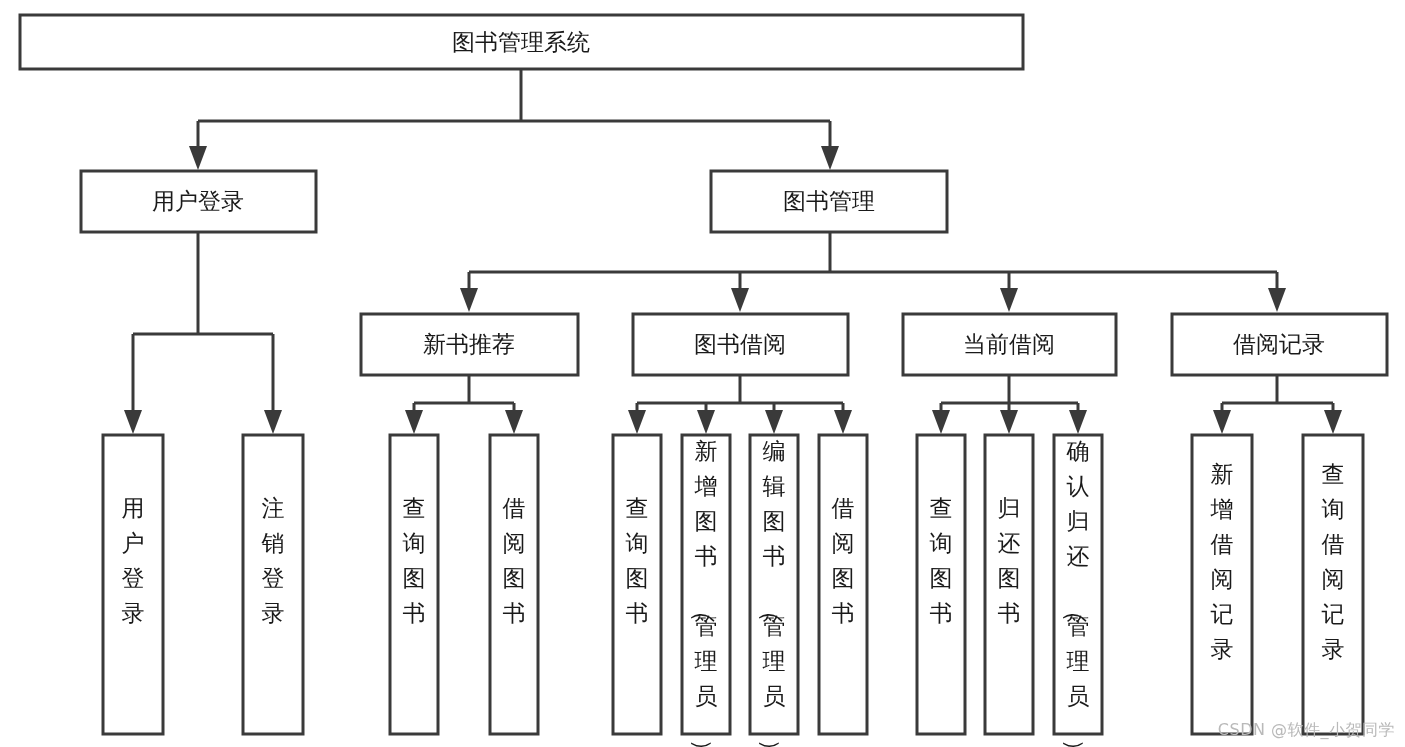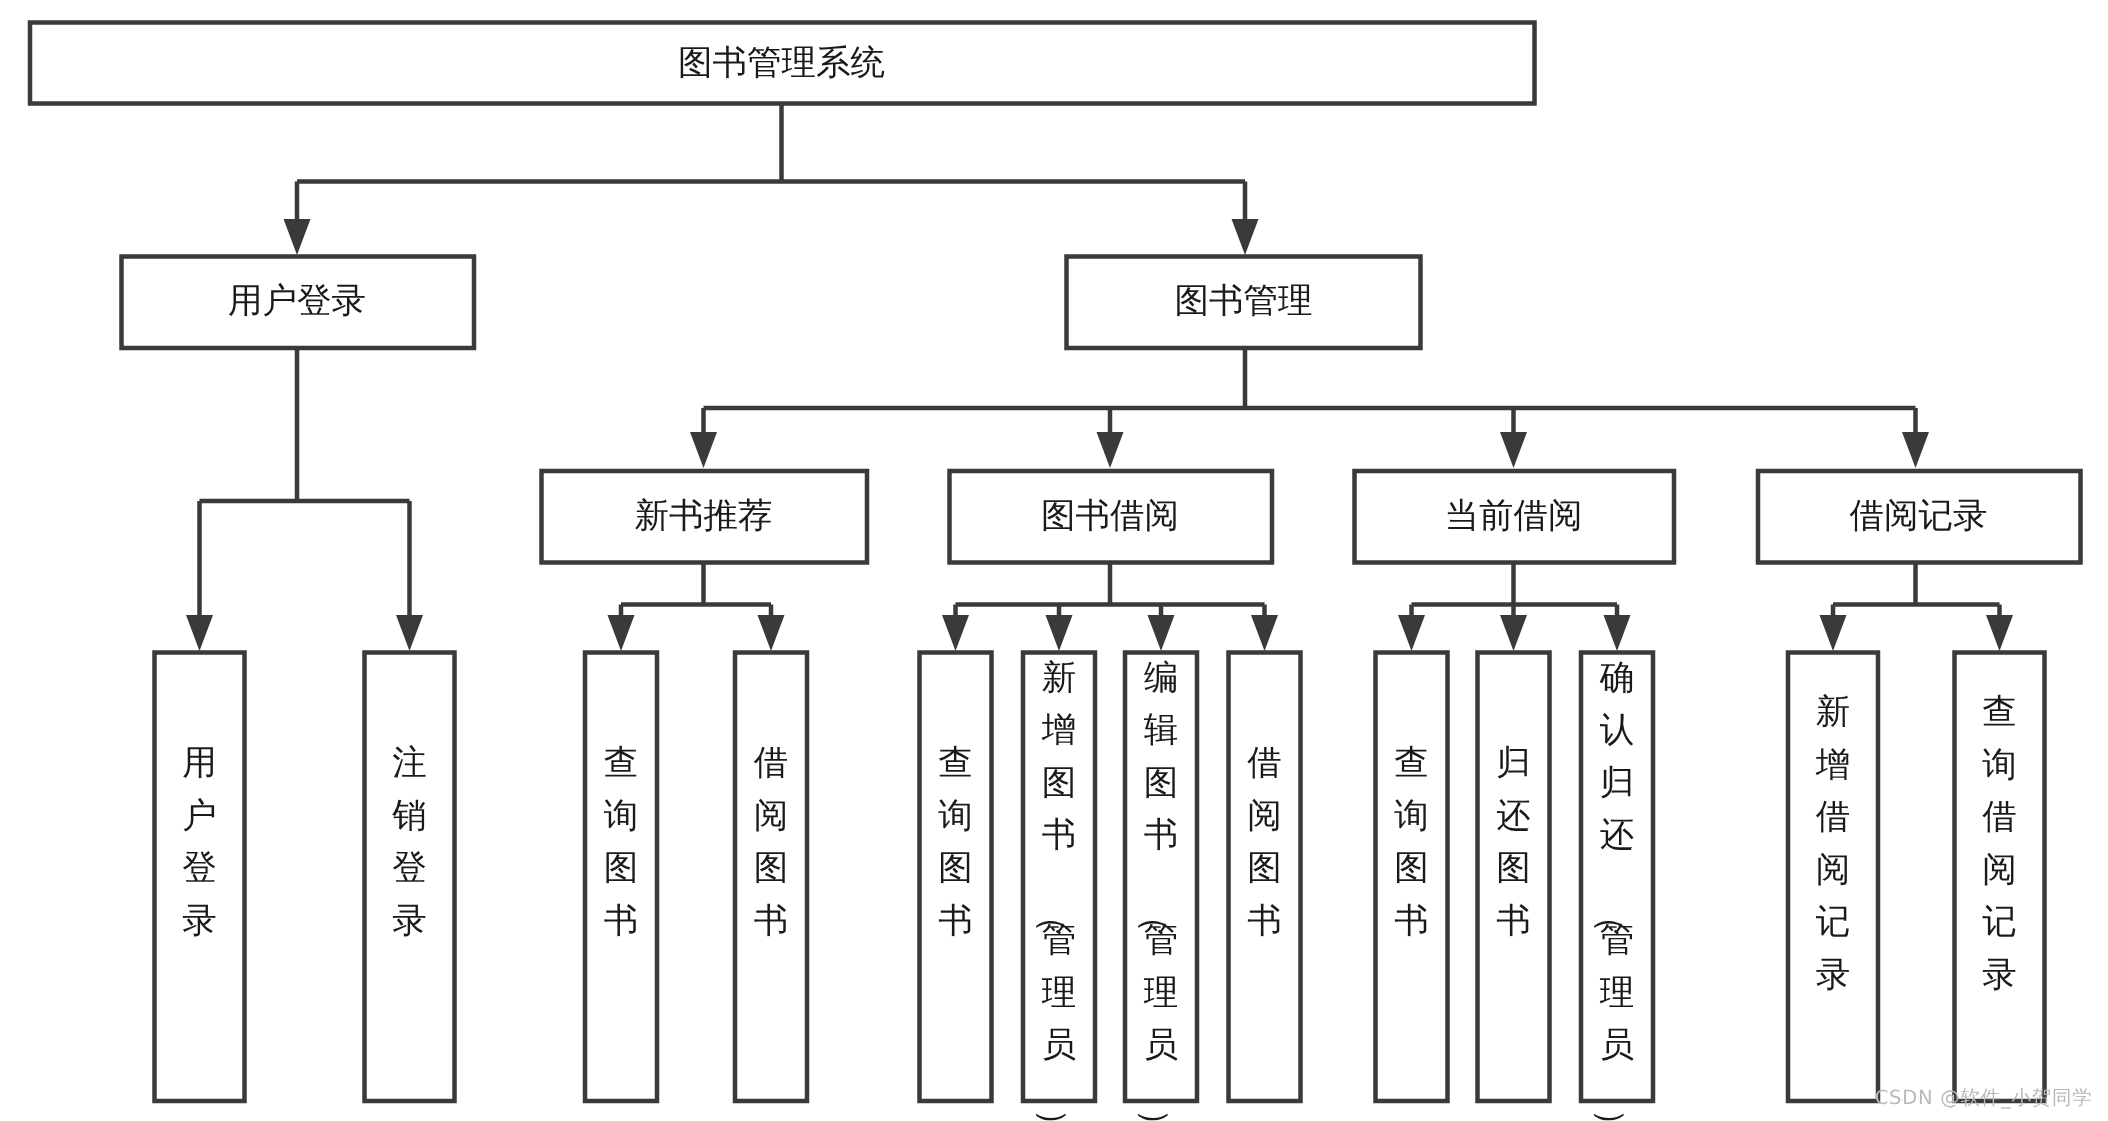--- a/index.html
+++ b/index.html
@@ -53,21 +53,21 @@
     fill: #1a1a1a;
     font-family: "DejaVu Sans", "Liberation Sans", sans-serif;
     font-size: 23px;
     text-anchor: middle;
   }
   .watermark {
     position: absolute;
     right: 10px;
     bottom: 6px;
     color: #b9b9b9;
-    font-size: 13px;
+    font-size: 16px;
     font-family: "DejaVu Sans", "Liberation Sans", sans-serif;
     white-space: nowrap;
     pointer-events: none;
     letter-spacing: 0.5px;
   }
 </style>
 </head>
 <body>
 
 <div id="diagram-root">

